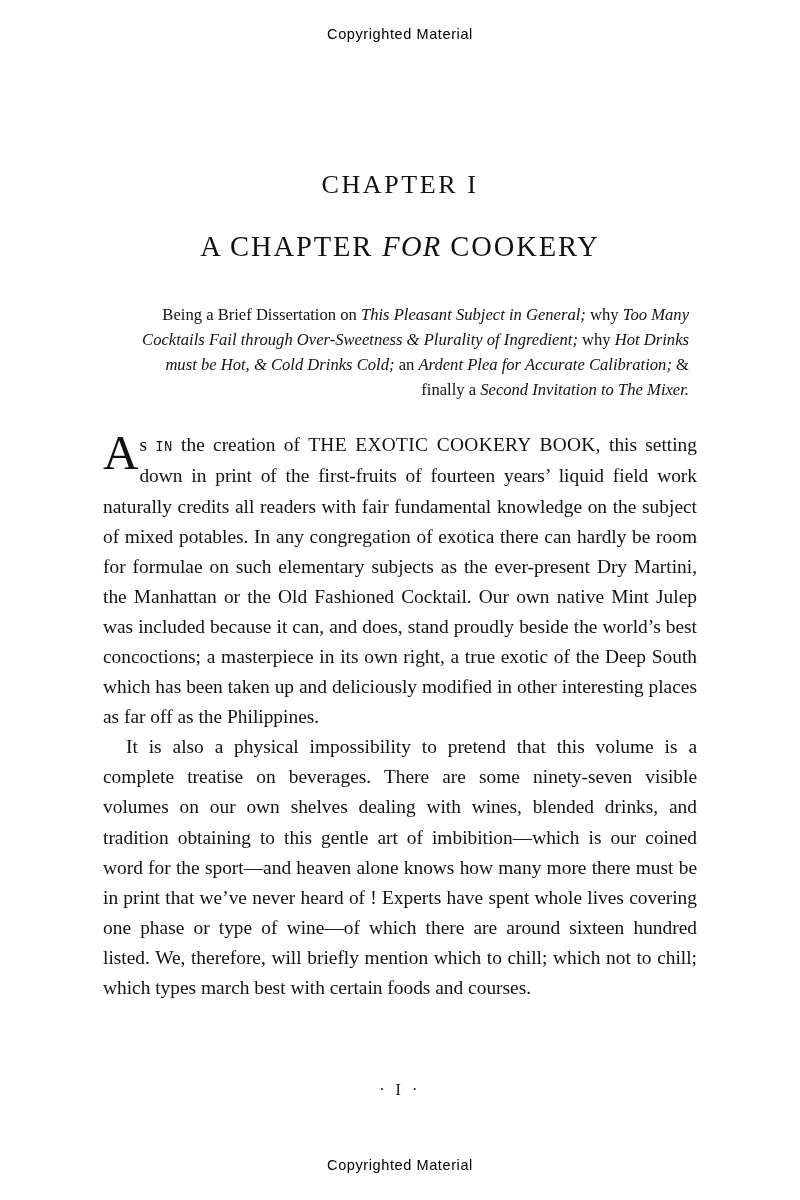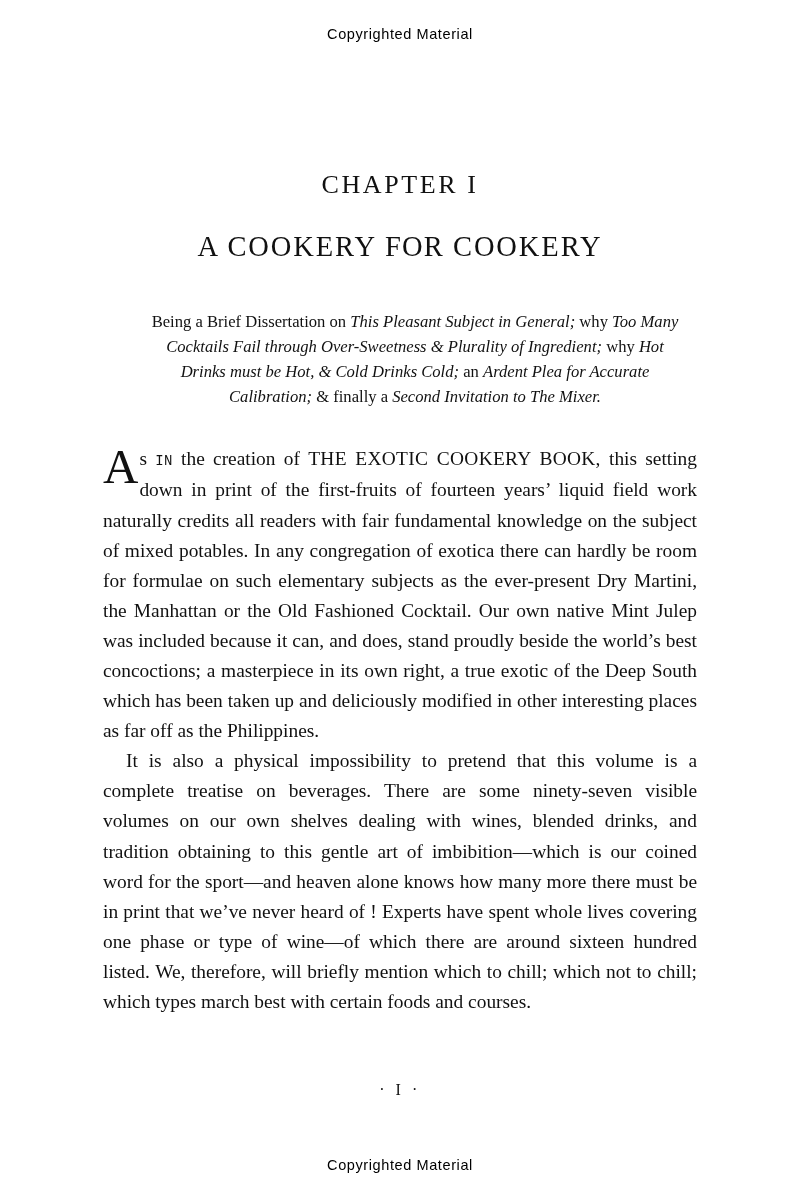--- a/index.html
+++ b/index.html
@@ -59,32 +59,33 @@
     margin: 0;
     padding-top: 31px;
     text-align: center;
     font-size: 28.5px;
     font-weight: normal;
     letter-spacing: 1.9px;
     line-height: 1;
     white-space: nowrap;
   }
   .chapter-title .em {
+    font-style: italic;
     letter-spacing: 1.2px;
   }
 
   
   .blurb {
-    margin: 8px;
+    margin: 1px;
     padding-top: 39px;
     padding-left: 37px;
     padding-right: 7px;
     font-size: 16.6px;
     line-height: 25.2px;
-    text-align: center;
+    text-align: right;
     text-indent: 0;
   }
   .blurb .it { font-style: italic; }
   .blurb .ro { font-style: normal; }
   .blurb .lead-in { margin-left: 0; }
 
   
   .body-text {
     margin: 0;
     font-size: 19.4px;
@@ -131,21 +132,21 @@
 
 <div class="page">
 
   <div class="watermark watermark-top">Copyrighted Material</div>
 
   <div class="column">
 
     <h1 class="chapter-number">CHAPTER I</h1>
 
     <h2 class="chapter-title">
-      <span>A COOKERY </span><span class="em">FOR</span><span> COOKERY</span>
+      <span>A CHAPTER </span><span class="em">FOR</span><span> COOKERY</span>
     </h2>
 
     <p class="blurb"><span class="ro lead-in">Being a Brief Dissertation on </span><span class="it">This Pleasant Subject in General;</span><span class="ro"> why </span><span class="it">Too Many Cocktails Fail through Over-Sweetness &amp; Plurality of Ingredient;</span><span class="ro"> why </span><span class="it">Hot Drinks must be Hot, &amp; Cold Drinks Cold;</span><span class="ro"> an </span><span class="it">Ardent Plea for Accurate Calibration;</span><span class="ro"> &amp; finally a </span><span class="it">Second Invitation to The Mixer.</span></p>
 
     <p class="body-text first"><span class="dropcap">A</span><span>s </span><span class="smallcaps">in</span><span> the creation of </span><span class="title-italic">THE EXOTIC COOKERY BOOK,</span><span> this setting down in print of the first-fruits of fourteen years’ liquid field work naturally credits all readers with fair fundamental knowledge on the subject of mixed potables. In any congregation of exotica there can hardly be room for formulae on such elementary subjects as the ever-present Dry Martini, the Manhattan or the Old Fashioned Cocktail. Our own native Mint Julep was included because it can, and does, stand proudly beside the world’s best concoctions; a masterpiece in its own right, a true exotic of the Deep South which has been taken up and deliciously modified in other interesting places as far off as the Philippines.</span></p>
 
     <p class="body-text cont">It is also a physical impossibility to pretend that this volume is a complete treatise on beverages. There are some ninety-seven visible volumes on our own shelves dealing with wines, blended drinks, and tradition obtaining to this gentle art of imbibition—which is our coined word for the sport—and heaven alone knows how many more there must be in print that we’ve never heard of ! Experts have spent whole lives covering one phase or type of wine—of which there are around sixteen hundred listed. We, therefore, will briefly mention which to chill; which not to chill; which types march best with certain foods and courses.</p>
 
 
   </div>

